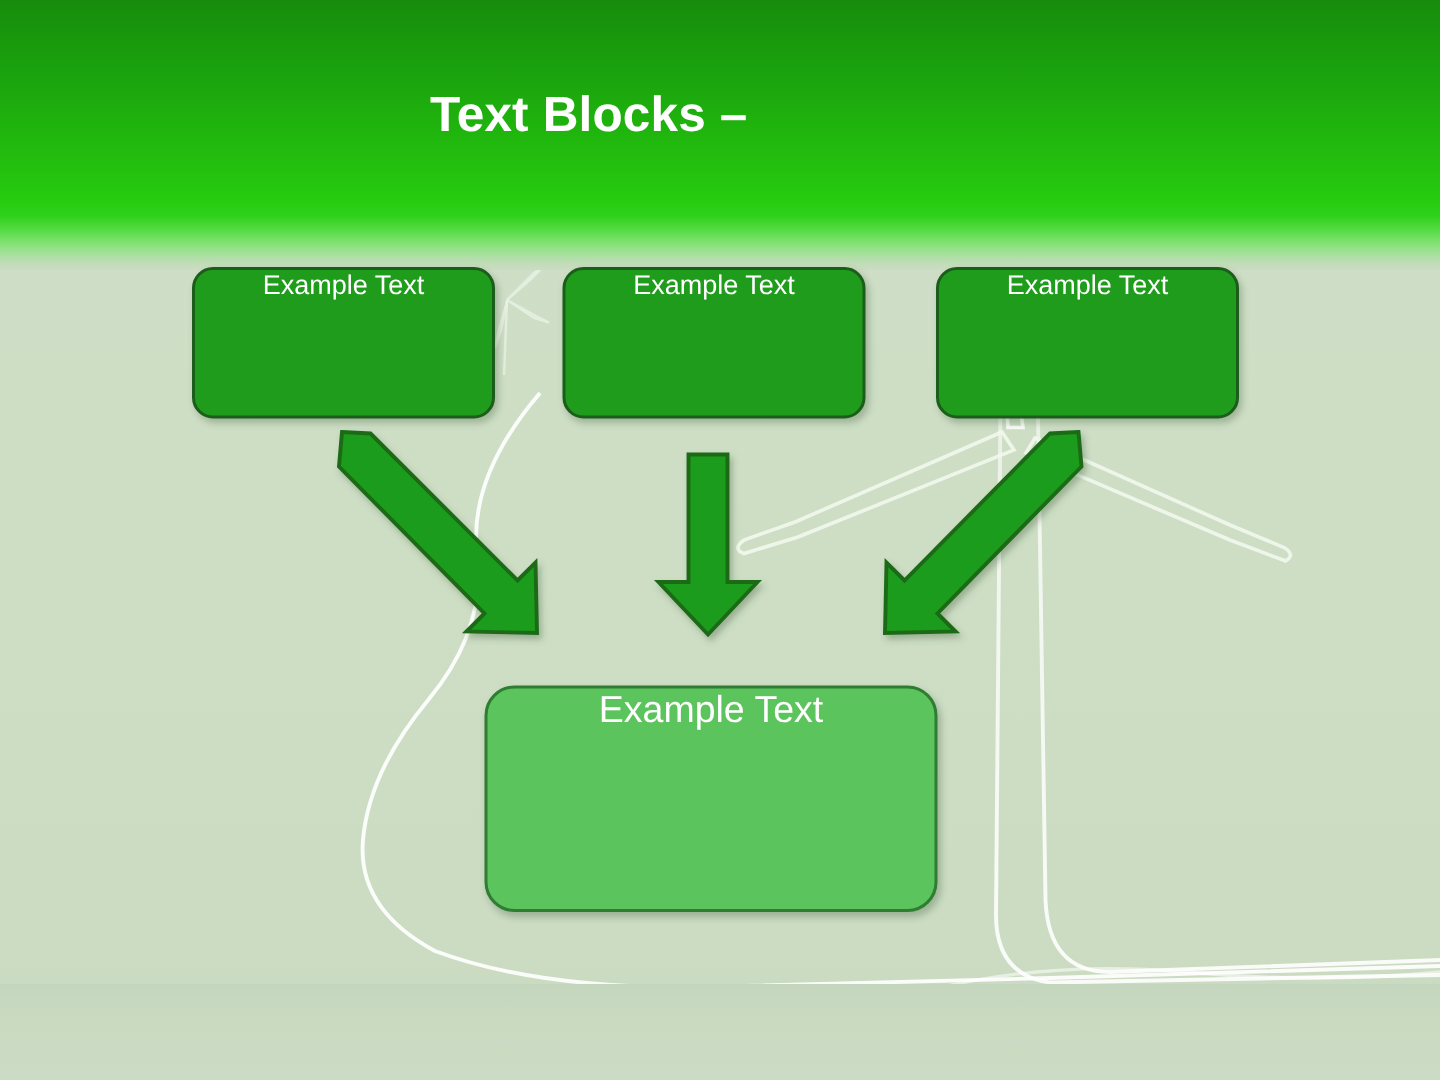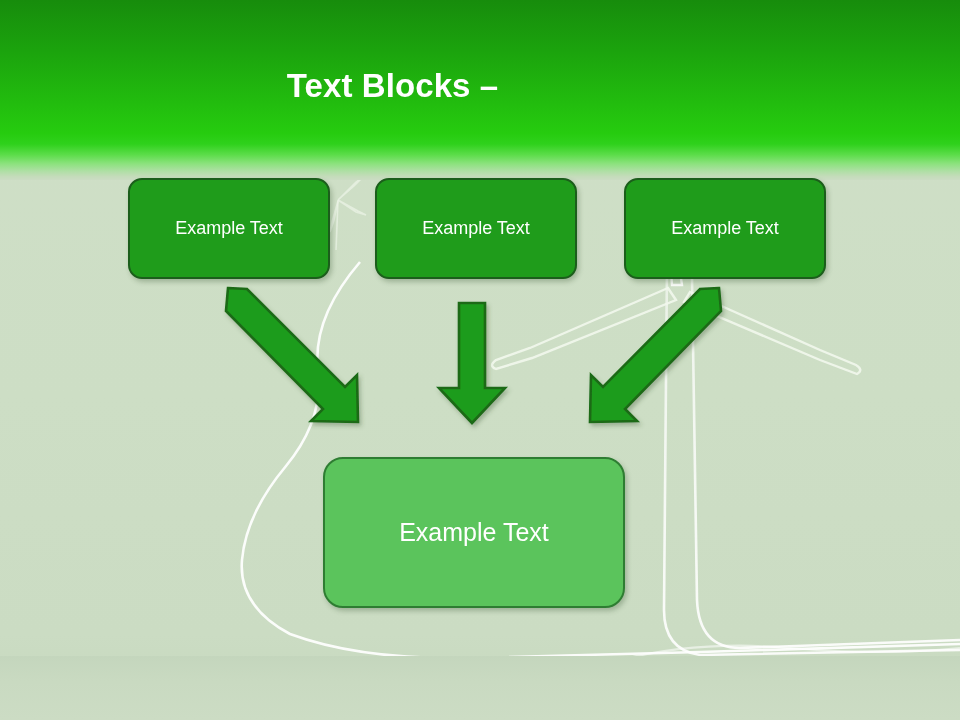--- a/index.html
+++ b/index.html
@@ -60,41 +60,40 @@
         #5cdd4a 86%,
         #8ce27e 91%,
         #aedfa4 95%,
         #c4dcba 98%,
         #cbdcc3 100%);
   }
 
   .header-title {
     position: absolute;
     left: 0;
-    top: 18px;
+    top: 8px;
     width: 792px;
     height: 135px;
     display: flex;
     align-items: center;
     justify-content: center;
     color: #ffffff;
     font-size: 33px;
     letter-spacing: 0.1px;
     white-space: nowrap;
   }
   .header-title .t-bold { font-weight: bold; }
   .header-title .t-light { font-weight: normal; }
   .header-title .t-sp { display: inline-block; width: 7px; }
 
   
   .box {
     position: absolute;
     box-sizing: border-box;
     display: flex;
-    align-items: center;
     justify-content: center;
     color: #ffffff;
     text-align: center;
     box-shadow: 2px 3px 5px rgba(60, 90, 55, 0.33);
   }
 
   .box-top {
     background: #1f9c1b;
     border: 2px solid #1b5e1b;
     border-radius: 14px;

